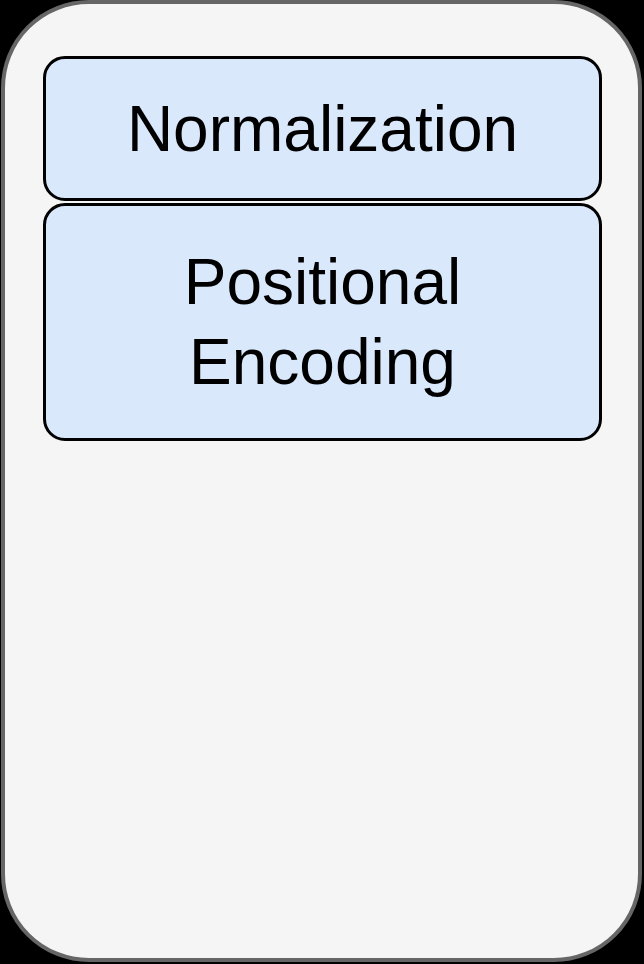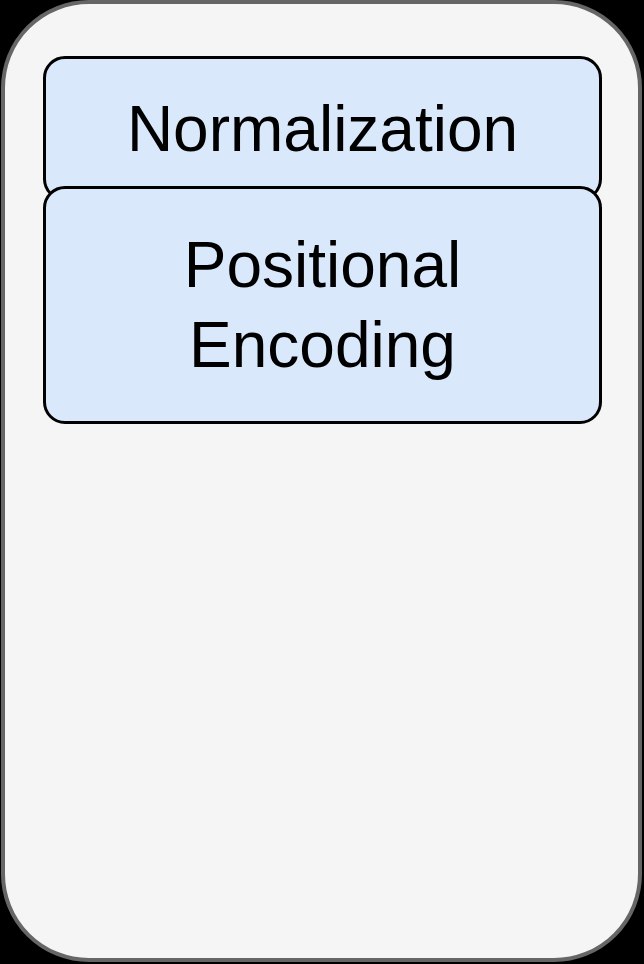--- a/index.html
+++ b/index.html
@@ -44,21 +44,21 @@
     color: #000000;
     font-size: 64px;
     line-height: 1.25;
     white-space: pre-line;
   }
   .node-normalization {
     top: 52px;
     height: 145px;
   }
   .node-positional-encoding {
-    top: 182px;
+    top: 199px;
     height: 238px;
   }
 </style>
 </head>
 <body>
 
 <div class="canvas">
   <div class="group-container">
     <div class="node node-normalization">
       <span>Normalization</span>

